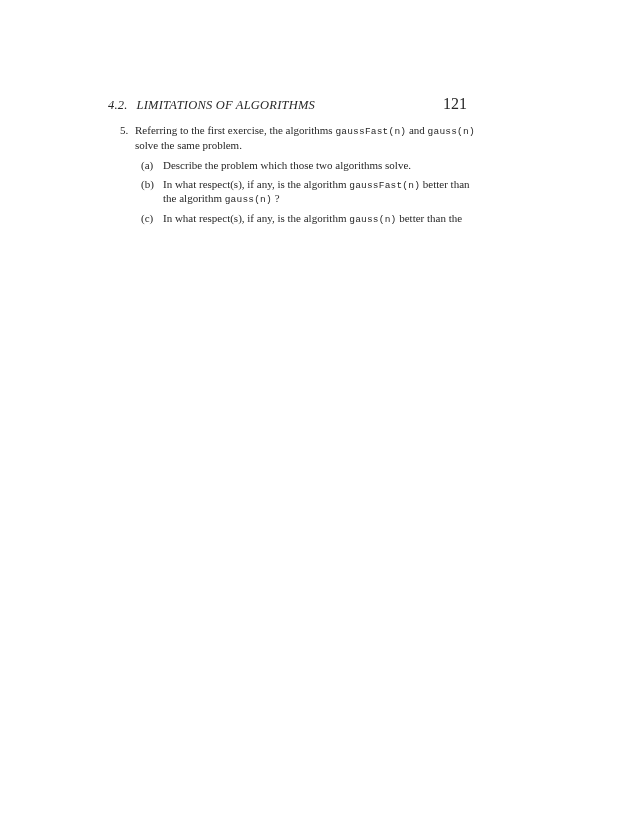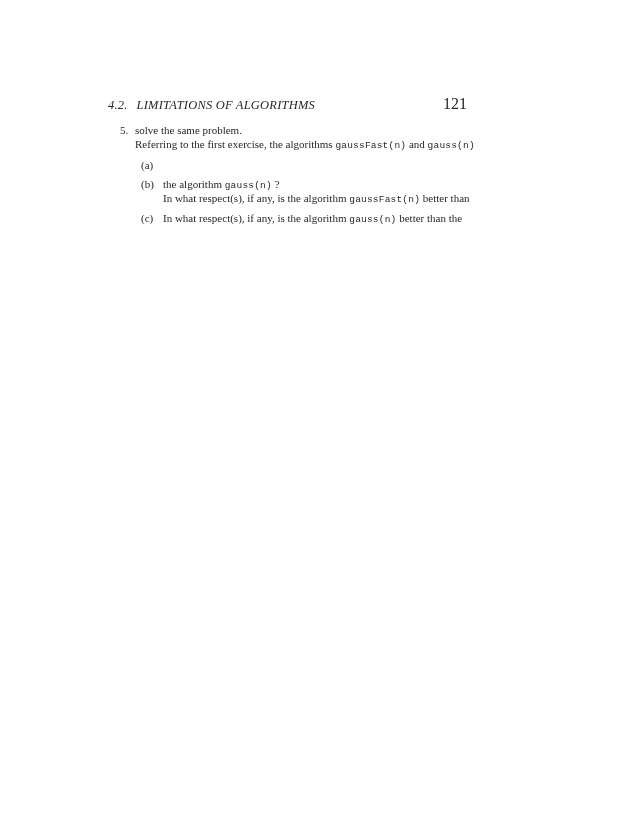--- a/index.html
+++ b/index.html
@@ -93,34 +93,37 @@
       <span class="section-number">4.2.</span><span>LIMITATIONS OF ALGORITHMS</span>
     </span>
     <span class="page-number">121</span>
   </div>
 
   <div class="exercise">
     <div class="item">
       <span class="item-number">5.</span>
       <div class="item-body">
 
+        <div class="text-line"><span>Referring to the first exercise, the algorithms </span><span class="inline-code">gaussFast(n)</span><span> and </span><span class="inline-code">gauss(n)</span></div>
         <div class="text-line"><span>solve the same problem.</span></div>
-        <div class="text-line"><span>Referring to the first exercise, the algorithms </span><span class="inline-code">gaussFast(n)</span><span> and </span><span class="inline-code">gauss(n)</span></div>
 
         <div class="subitems">
 
           <div class="subitem">
             <span class="subitem-label">(a)</span>
+            <div>
+              <div class="text-line"><span>Describe the problem which those two algorithms solve.</span></div>
+            </div>
           </div>
 
           <div class="subitem">
             <span class="subitem-label">(b)</span>
             <div>
+              <div class="text-line"><span>In what respect(s), if any, is the algorithm </span><span class="inline-code">gaussFast(n)</span><span> better than</span></div>
               <div class="text-line"><span>the algorithm </span><span class="inline-code">gauss(n)</span><span> ?</span></div>
-              <div class="text-line"><span>In what respect(s), if any, is the algorithm </span><span class="inline-code">gaussFast(n)</span><span> better than</span></div>
             </div>
           </div>
 
           <div class="subitem">
             <span class="subitem-label">(c)</span>
             <div>
               <div class="text-line"><span>In what respect(s), if any, is the algorithm </span><span class="inline-code">gauss(n)</span><span> better than the</span></div>
             </div>
           </div>
 

